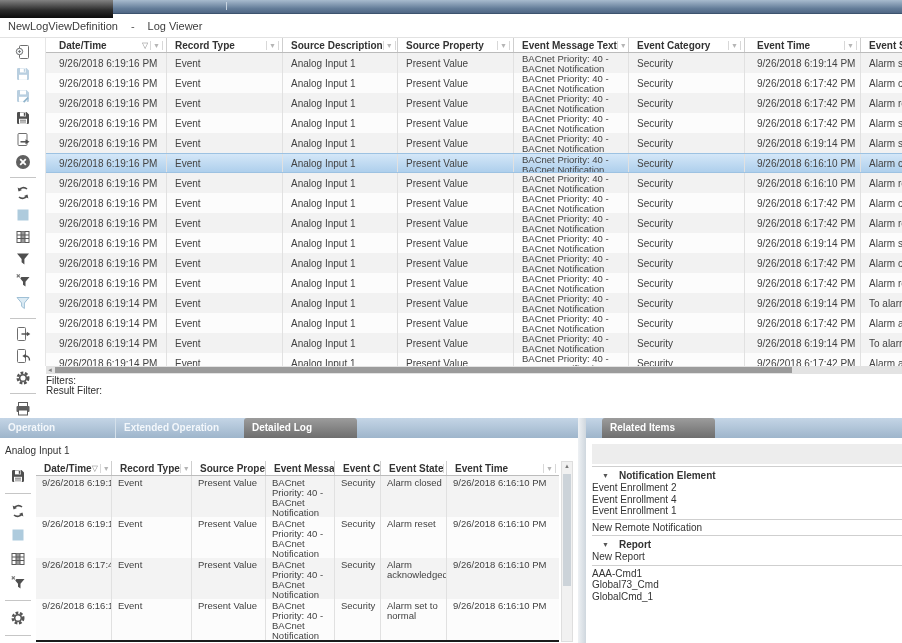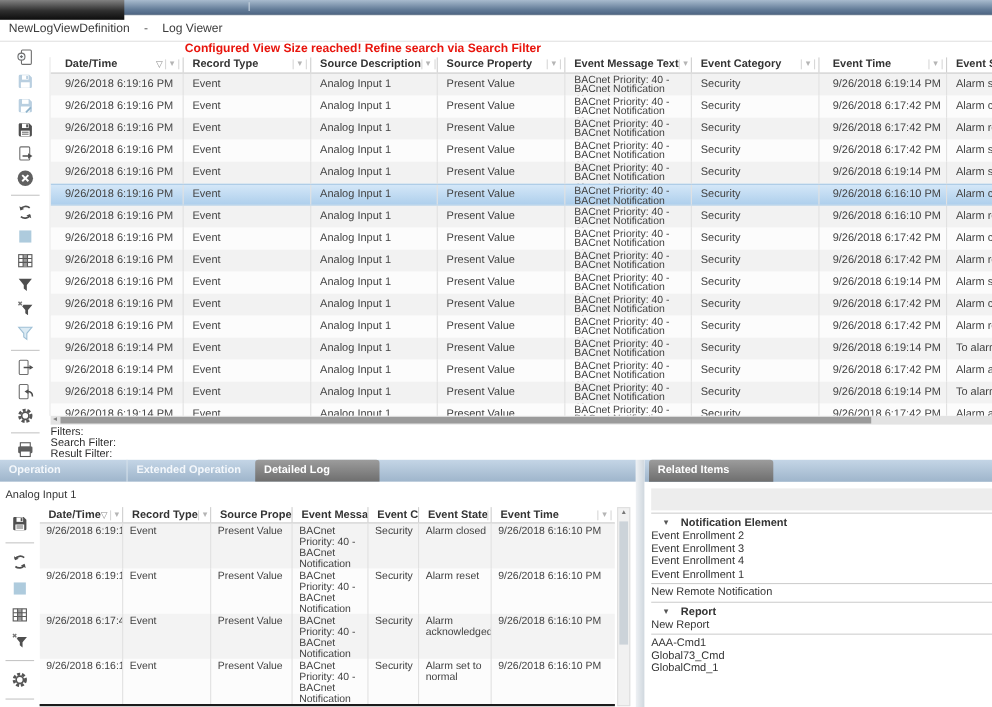--- a/index.html
+++ b/index.html
@@ -60,21 +60,21 @@
 
   
   .bottom-area { height:257px; display:flex; }
   .bottom-left { width:578px; display:flex; flex-direction:column; }
   .dtab-bar { height:20px; background:linear-gradient(#c4d5e6,#9eb5cb); display:flex; flex:none; }
   .dtab { height:20px; font-size:10px; font-weight:bold; color:#f3f7fb; padding:4px 8px 0 8px;
           white-space:nowrap; overflow:hidden; }
   .dtab.t0 { width:116px; border-right:1px solid #d4e0ea; }
   .dtab.t1 { width:112px; }
   .dtab.selected { background:linear-gradient(#9c9c9c,#6e6e6e); border-radius:3px 3px 0 0;
-                   margin-left:4px; width:113px; color:#fff; }
+                   margin-left:16px; width:113px; color:#fff; }
   .detail-body { flex:1; background:#fff; display:flex; flex-direction:column; min-height:0; }
   .source-label { font-size:10px; color:#333; padding:7px 0 5px 5px; }
   .detail-main { display:flex; flex:1; min-height:0; }
   .dt-wrap { width:523px; border-bottom:2px solid #1b1b1b; height:181px; overflow:hidden; flex:none; }
   .dt-c { font-size:9.5px; line-height:10px; color:#424242; padding:2px 2px 0 6px;
           border-right:1px solid #e1e1e1; overflow:hidden; white-space:normal; }
   .dt-c.nowrap { white-space:nowrap; }
   .dt-row { display:flex; height:41px; background:#fcfcfc; }
   .dt-row.odd { background:#f3f3f3; }
   .d0 { width:76px; } .d1 { width:80px; } .d2 { width:74px; } .d3 { width:69px; }
@@ -220,21 +220,20 @@
         <div class="tsep"></div>
         <div class="tbtn">
           <svg width="18" height="18">
             <rect x="4.5" y="2.5" width="9" height="4" fill="#fff" stroke="#5a5a5a"></rect>
             <rect x="2.5" y="6" width="13" height="6" rx="1" fill="#5f5f5f"></rect>
             <rect x="4.5" y="10" width="9" height="5" fill="#fff" stroke="#5a5a5a"></rect>
           </svg>
         </div>
       </div>
     <div class="main-content">
-      <div class="warning">Configured View Size reached! Refine search via Search Filter</div>
       <div class="log-table" id="log-table">
           <div class="lt-hrow">
             <div class="lt-h c0">
               <span>Date/Time</span>
               <span class="hicons">
                 <span class="sort">▽</span>
                 <span class="fic">▼</span>
               </span>
             </div>
             <div class="lt-h c1">
@@ -437,21 +436,20 @@
             <div class="lt-c c6">9/26/2018 6:17:42 PM</div>
             <div class="lt-c c7">Alarm acknowledged</div>
           </div>
         </div>
       <div class="hscroll">
         <span class="hs-arrow">◄</span>
         <div class="hs-thumb"></div>
       </div>
       <div class="filters">
         <div>Filters:</div>
-        <div>Search Filter:</div>
         <div>Result Filter:</div>
       </div>
     </div>
   </div>
 
   <div class="bottom-area">
     <div class="bottom-left">
       <div class="dtab-bar" id="detail-tabs">
           <div class="dtab t0">Operation</div>
           <div class="dtab t1">Extended Operation</div>
@@ -594,21 +592,20 @@
         <div class="dtab selected rtab">Related Items</div>
       </div>
       <div class="related-body" id="related-body">
           <div class="ri-strip"></div>
           <div class="ri-sep"></div>
           <div class="ri-header">
             <span class="ri-tri">▼</span>
             <span>Notification Element</span>
           </div>
           <div class="ri-item">Event Enrollment 2</div>
-          <div class="ri-item">Event Enrollment 3</div>
           <div class="ri-item">Event Enrollment 4</div>
           <div class="ri-item">Event Enrollment 1</div>
           <div class="ri-sep"></div>
           <div class="ri-item">New Remote Notification</div>
           <div class="ri-sep"></div>
           <div class="ri-header">
             <span class="ri-tri">▼</span>
             <span>Report</span>
           </div>
           <div class="ri-item">New Report</div>

